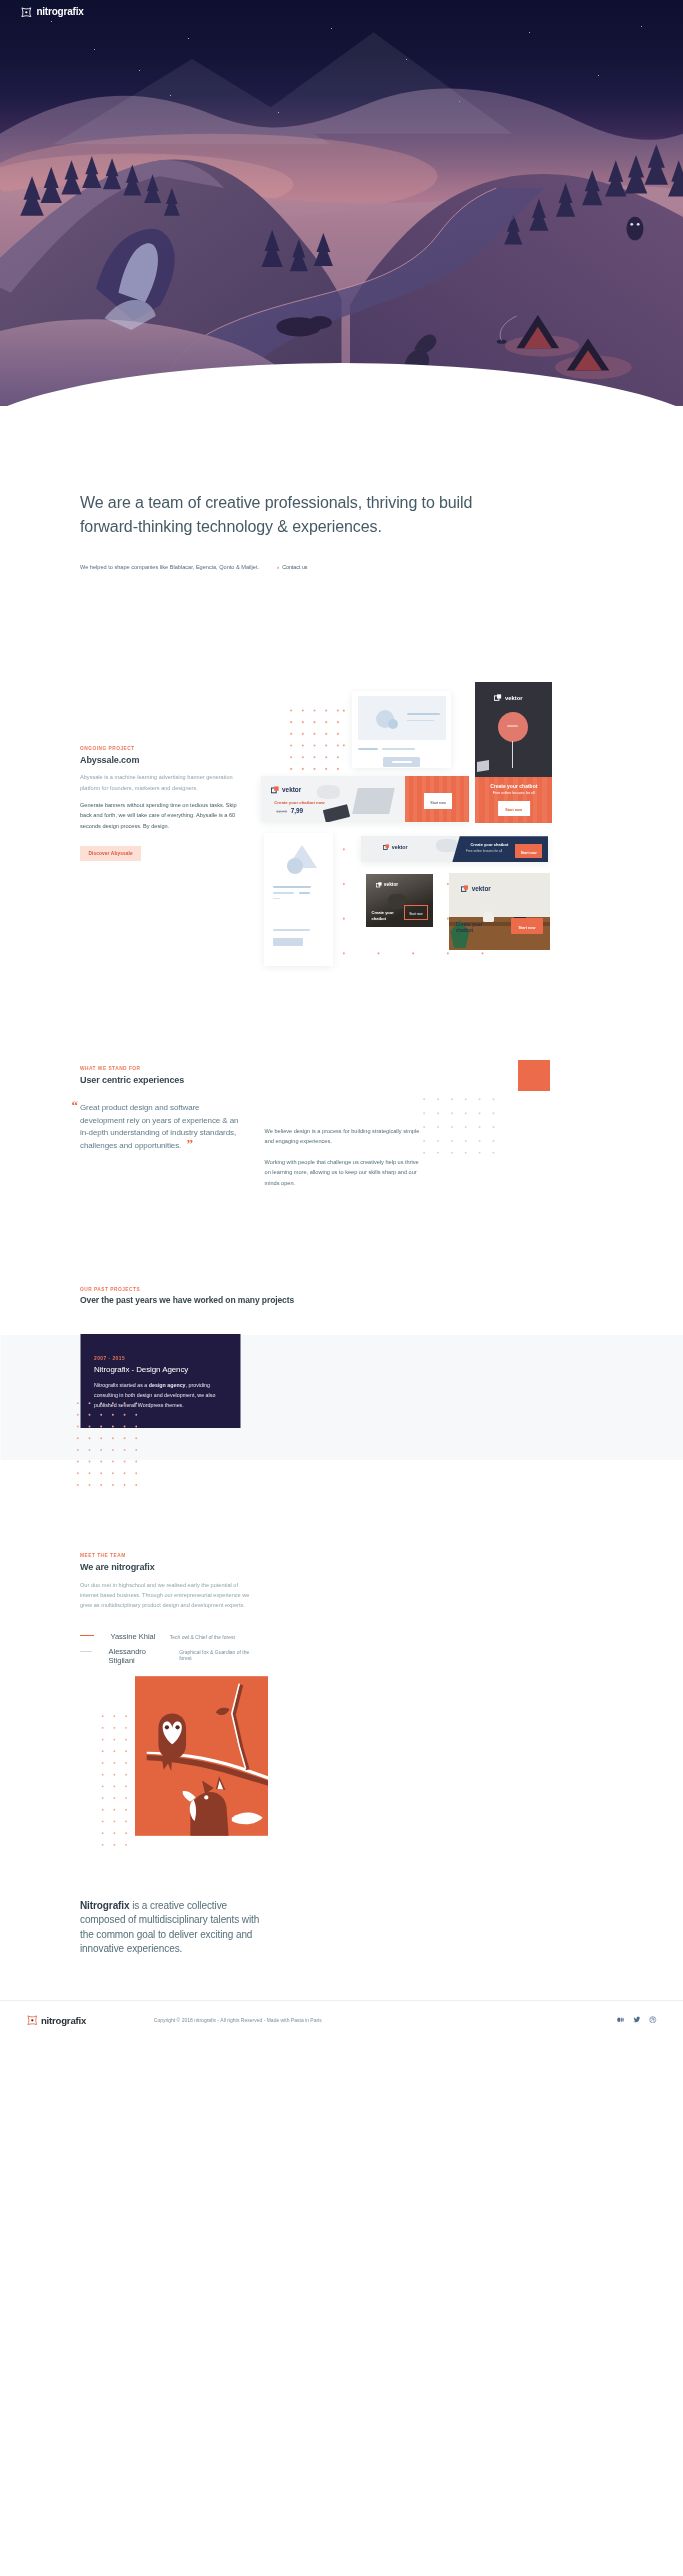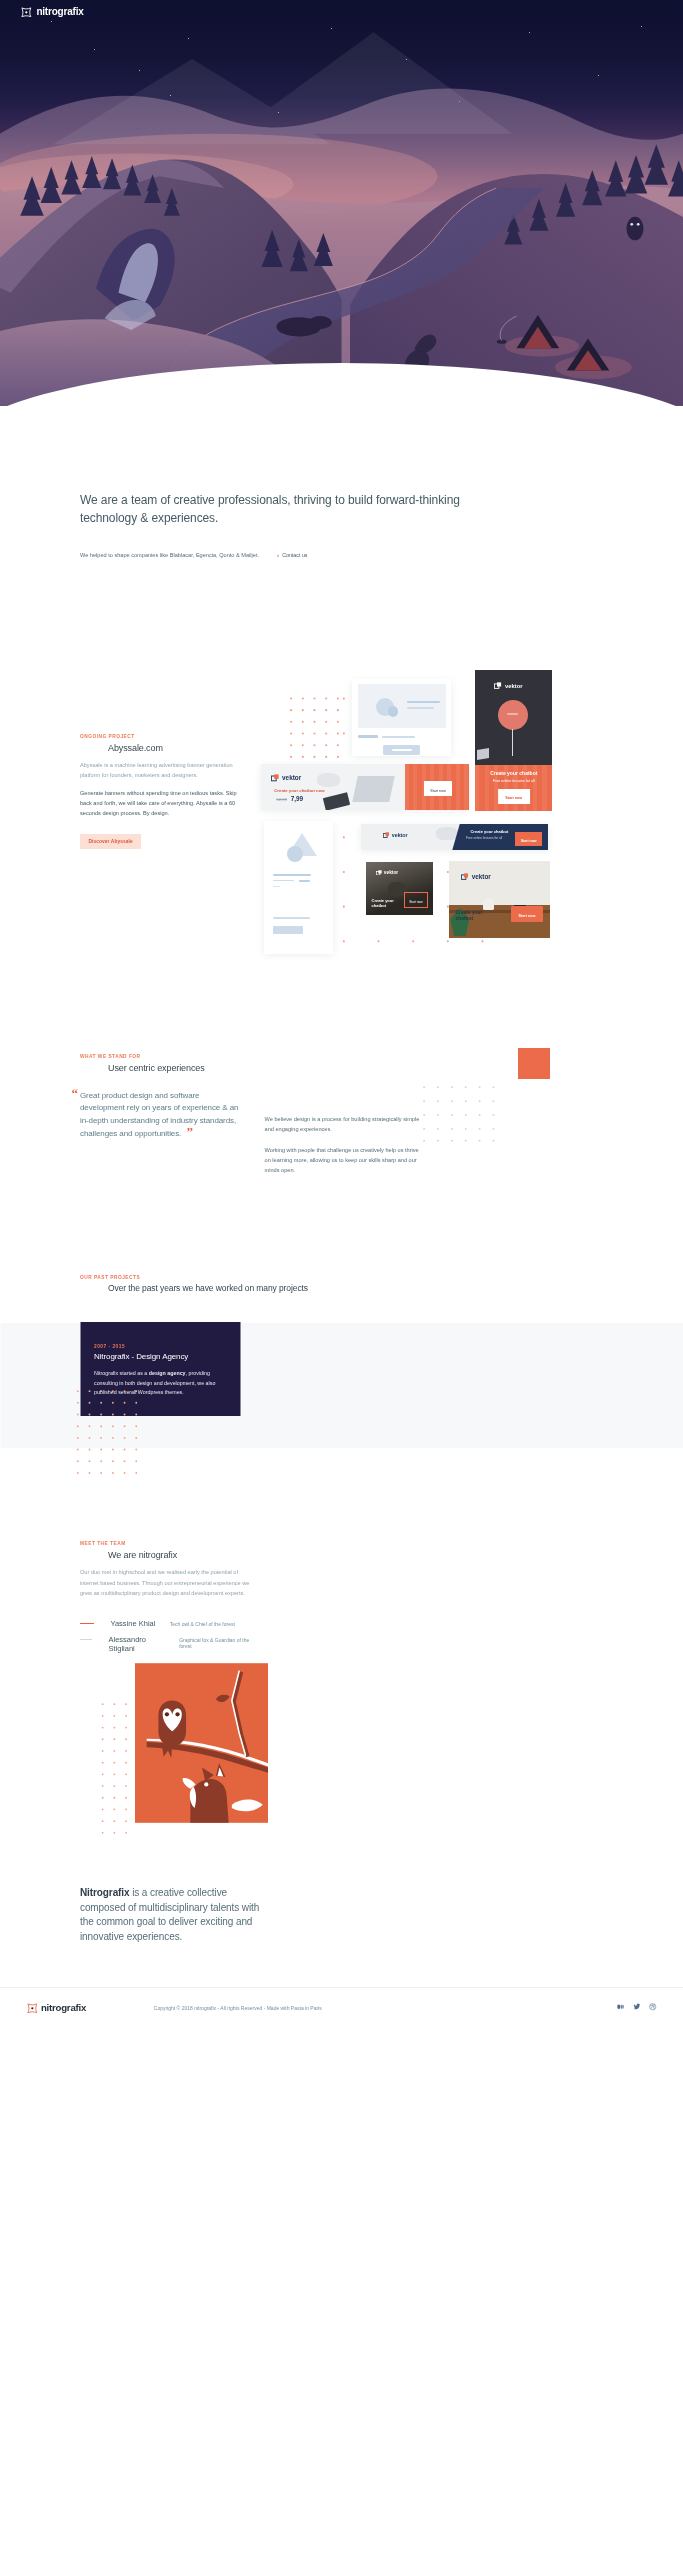--- a/index.html
+++ b/index.html
@@ -59,41 +59,41 @@
   }
   .hero-mask {
     position: absolute; left: -43px; bottom: -42px; width: 769px; height: 85px;
     background: #fff; border-radius: 50% 50% 0 0 / 100% 100% 0 0;
     z-index: 20;
   }
 
   
   .intro { padding: 85px 0 0; }
   .intro h2 {
-    font-size: 12px; line-height: 1.52; font-weight: 400; color: #455a64;
+    font-size: 16px; line-height: 1.52; font-weight: 400; color: #455a64;
     letter-spacing: -0.1px; max-width: 422px;
   }
   .intro-sub {
     margin-top: 24.6px; display: flex; align-items: center; gap: 18px;
     font-size: 5.6px; color: #546e7a;
   }
   .contact-link {
     display: inline-flex; align-items: center; gap: 3.2px;
     color: #455a64; font-size: 5.3px; text-decoration: none; cursor: pointer;
   }
   .contact-link .chev { color: #e8613c; font-weight: 700; font-size: 5.9px; }
 
   
   .eyebrow {
     color: #ef7757; font-size: 4.8px; font-weight: 700;
     letter-spacing: 0.5px; text-transform: uppercase; margin-bottom: 3.7px;
   }
   h3.sec-title {
-    font-size: 9px; font-weight: 400; color: #37474f;
-    letter-spacing: -0.1px; margin-bottom: 7.5px; margin-left: 28px;
+    font-size: 9px; font-weight: 700; color: #37474f;
+    letter-spacing: -0.1px; margin-bottom: 7.5px;
   }
   p.body {
     font-size: 5.6px; line-height: 1.82; color: #546e7a;
   }
 
   
   .abyssale { padding: 96px 0 0; }
   .abyssale .row { display: flex; }
   .abyssale .left { width: 160px; padding-top: 80px; }
   .abyssale .left p.lead { color: #90a4ae; margin-bottom: 7.5px; }

